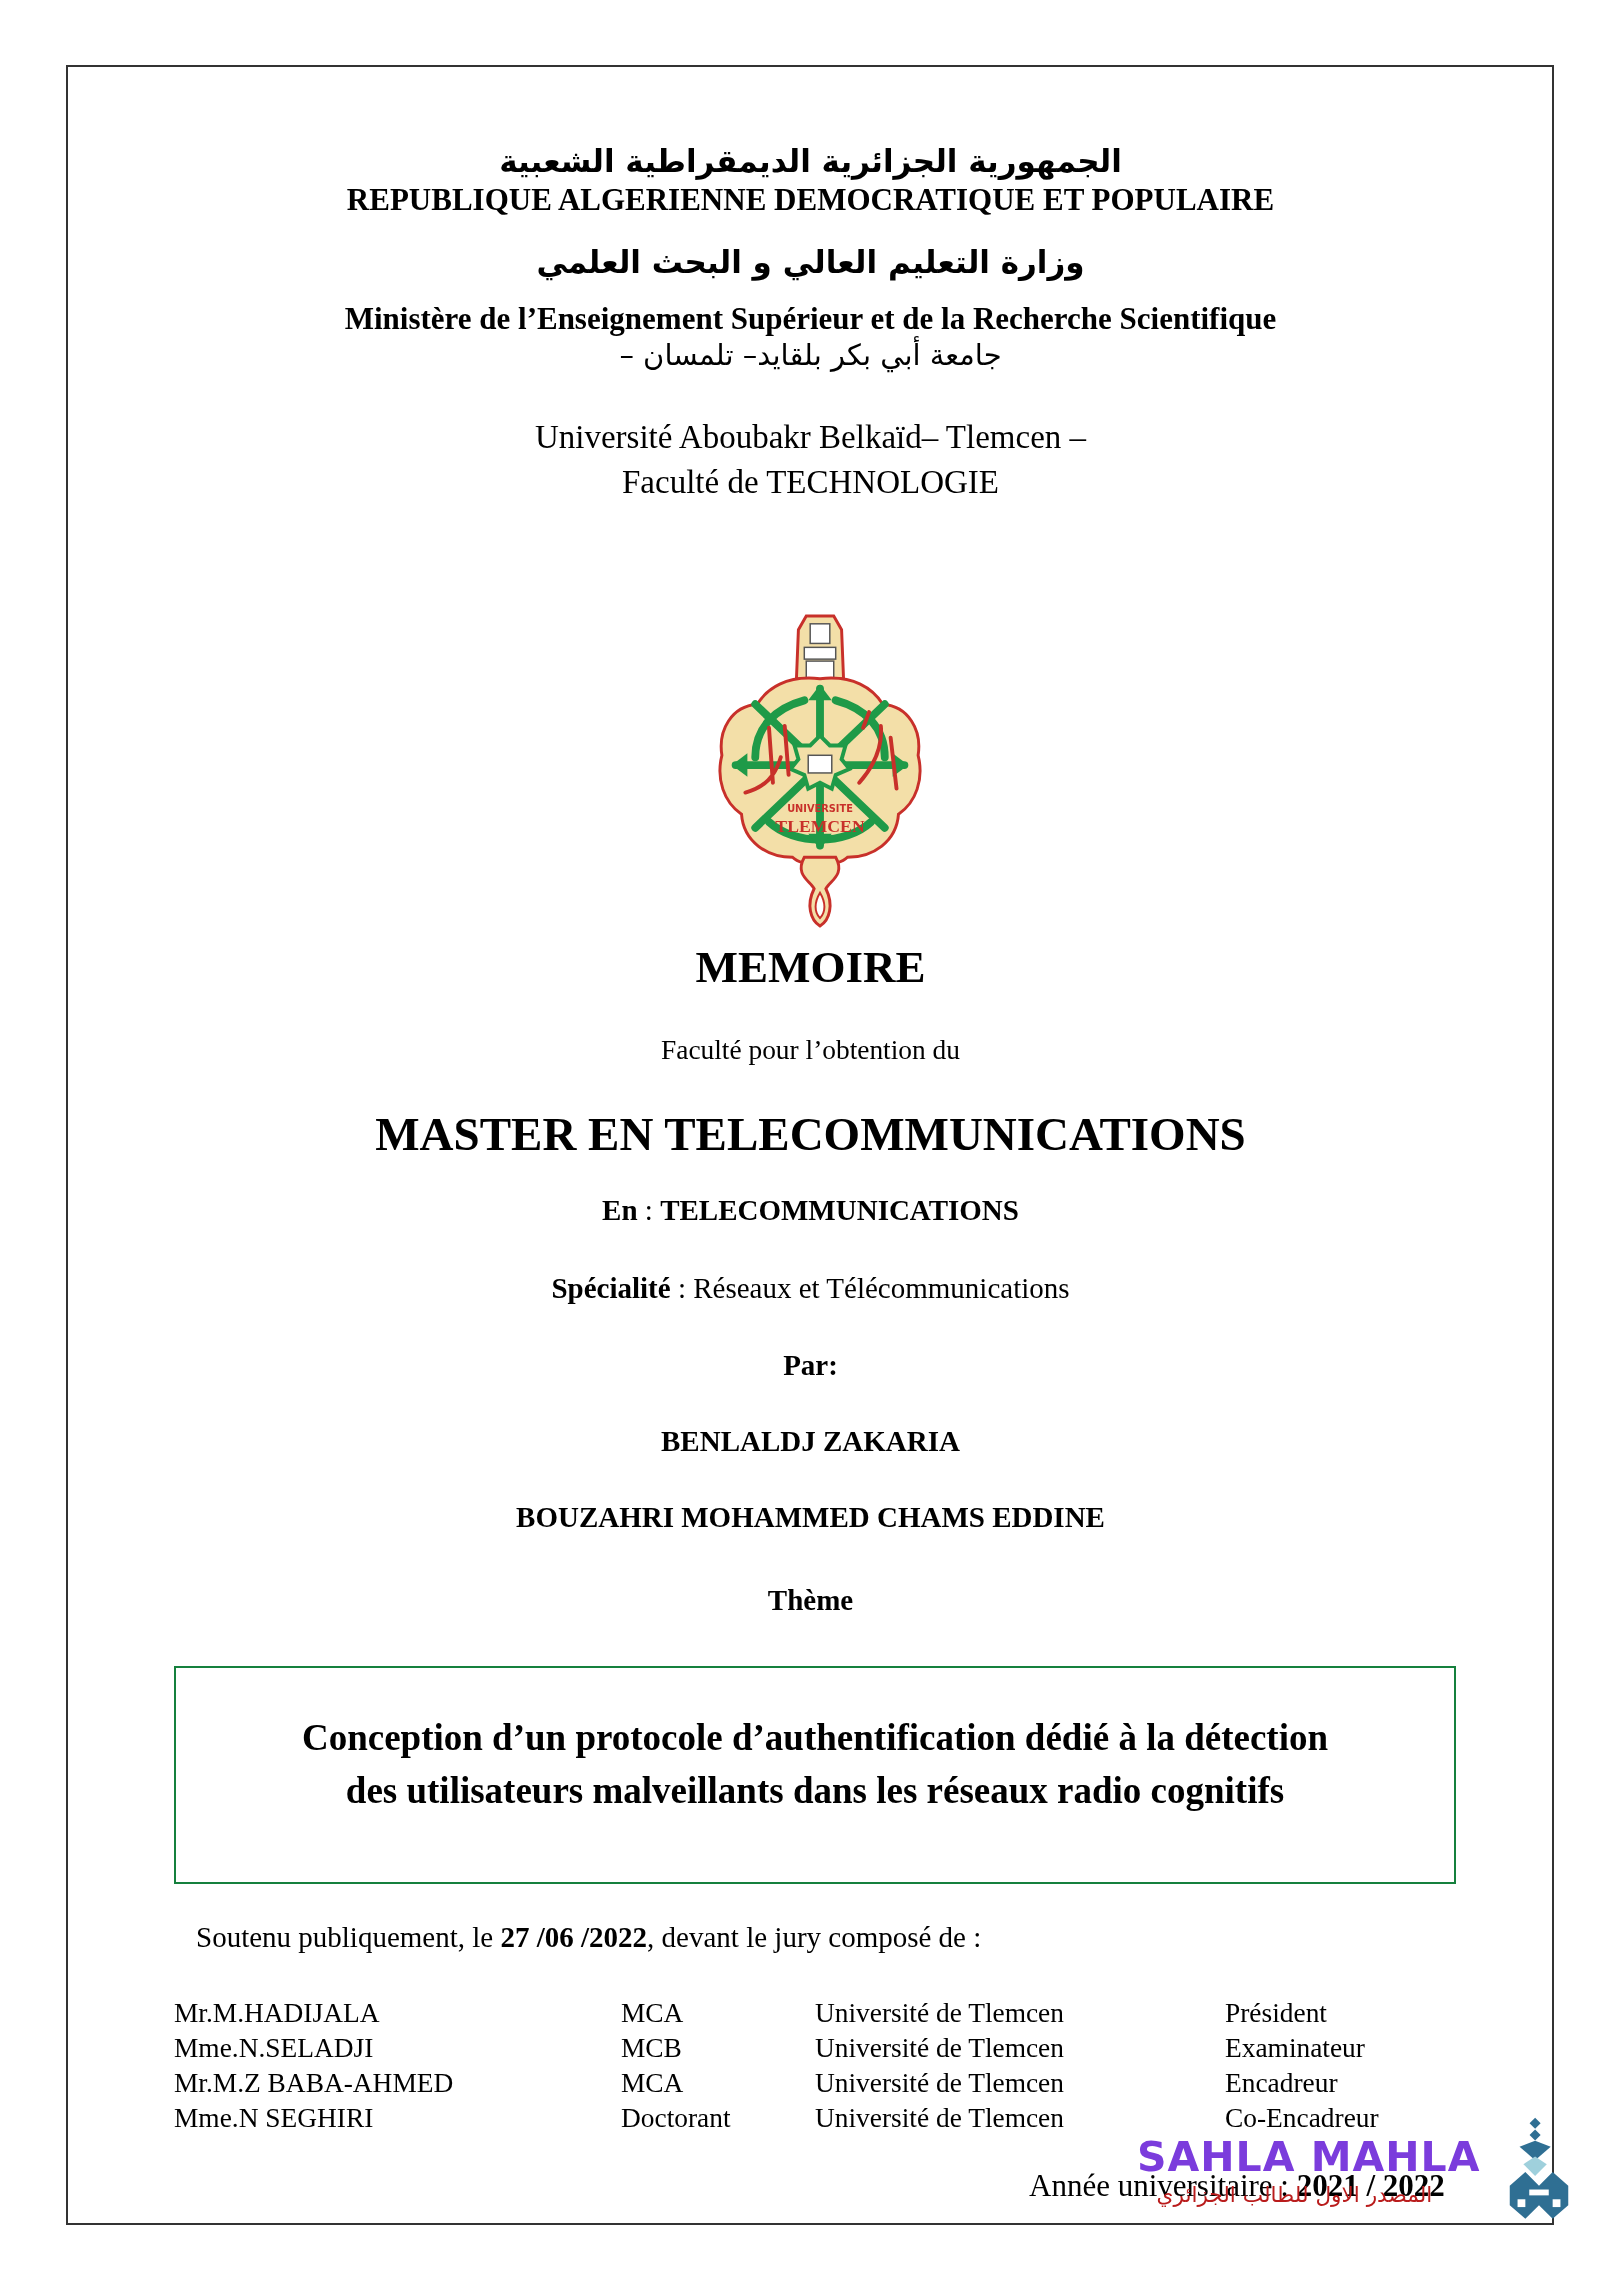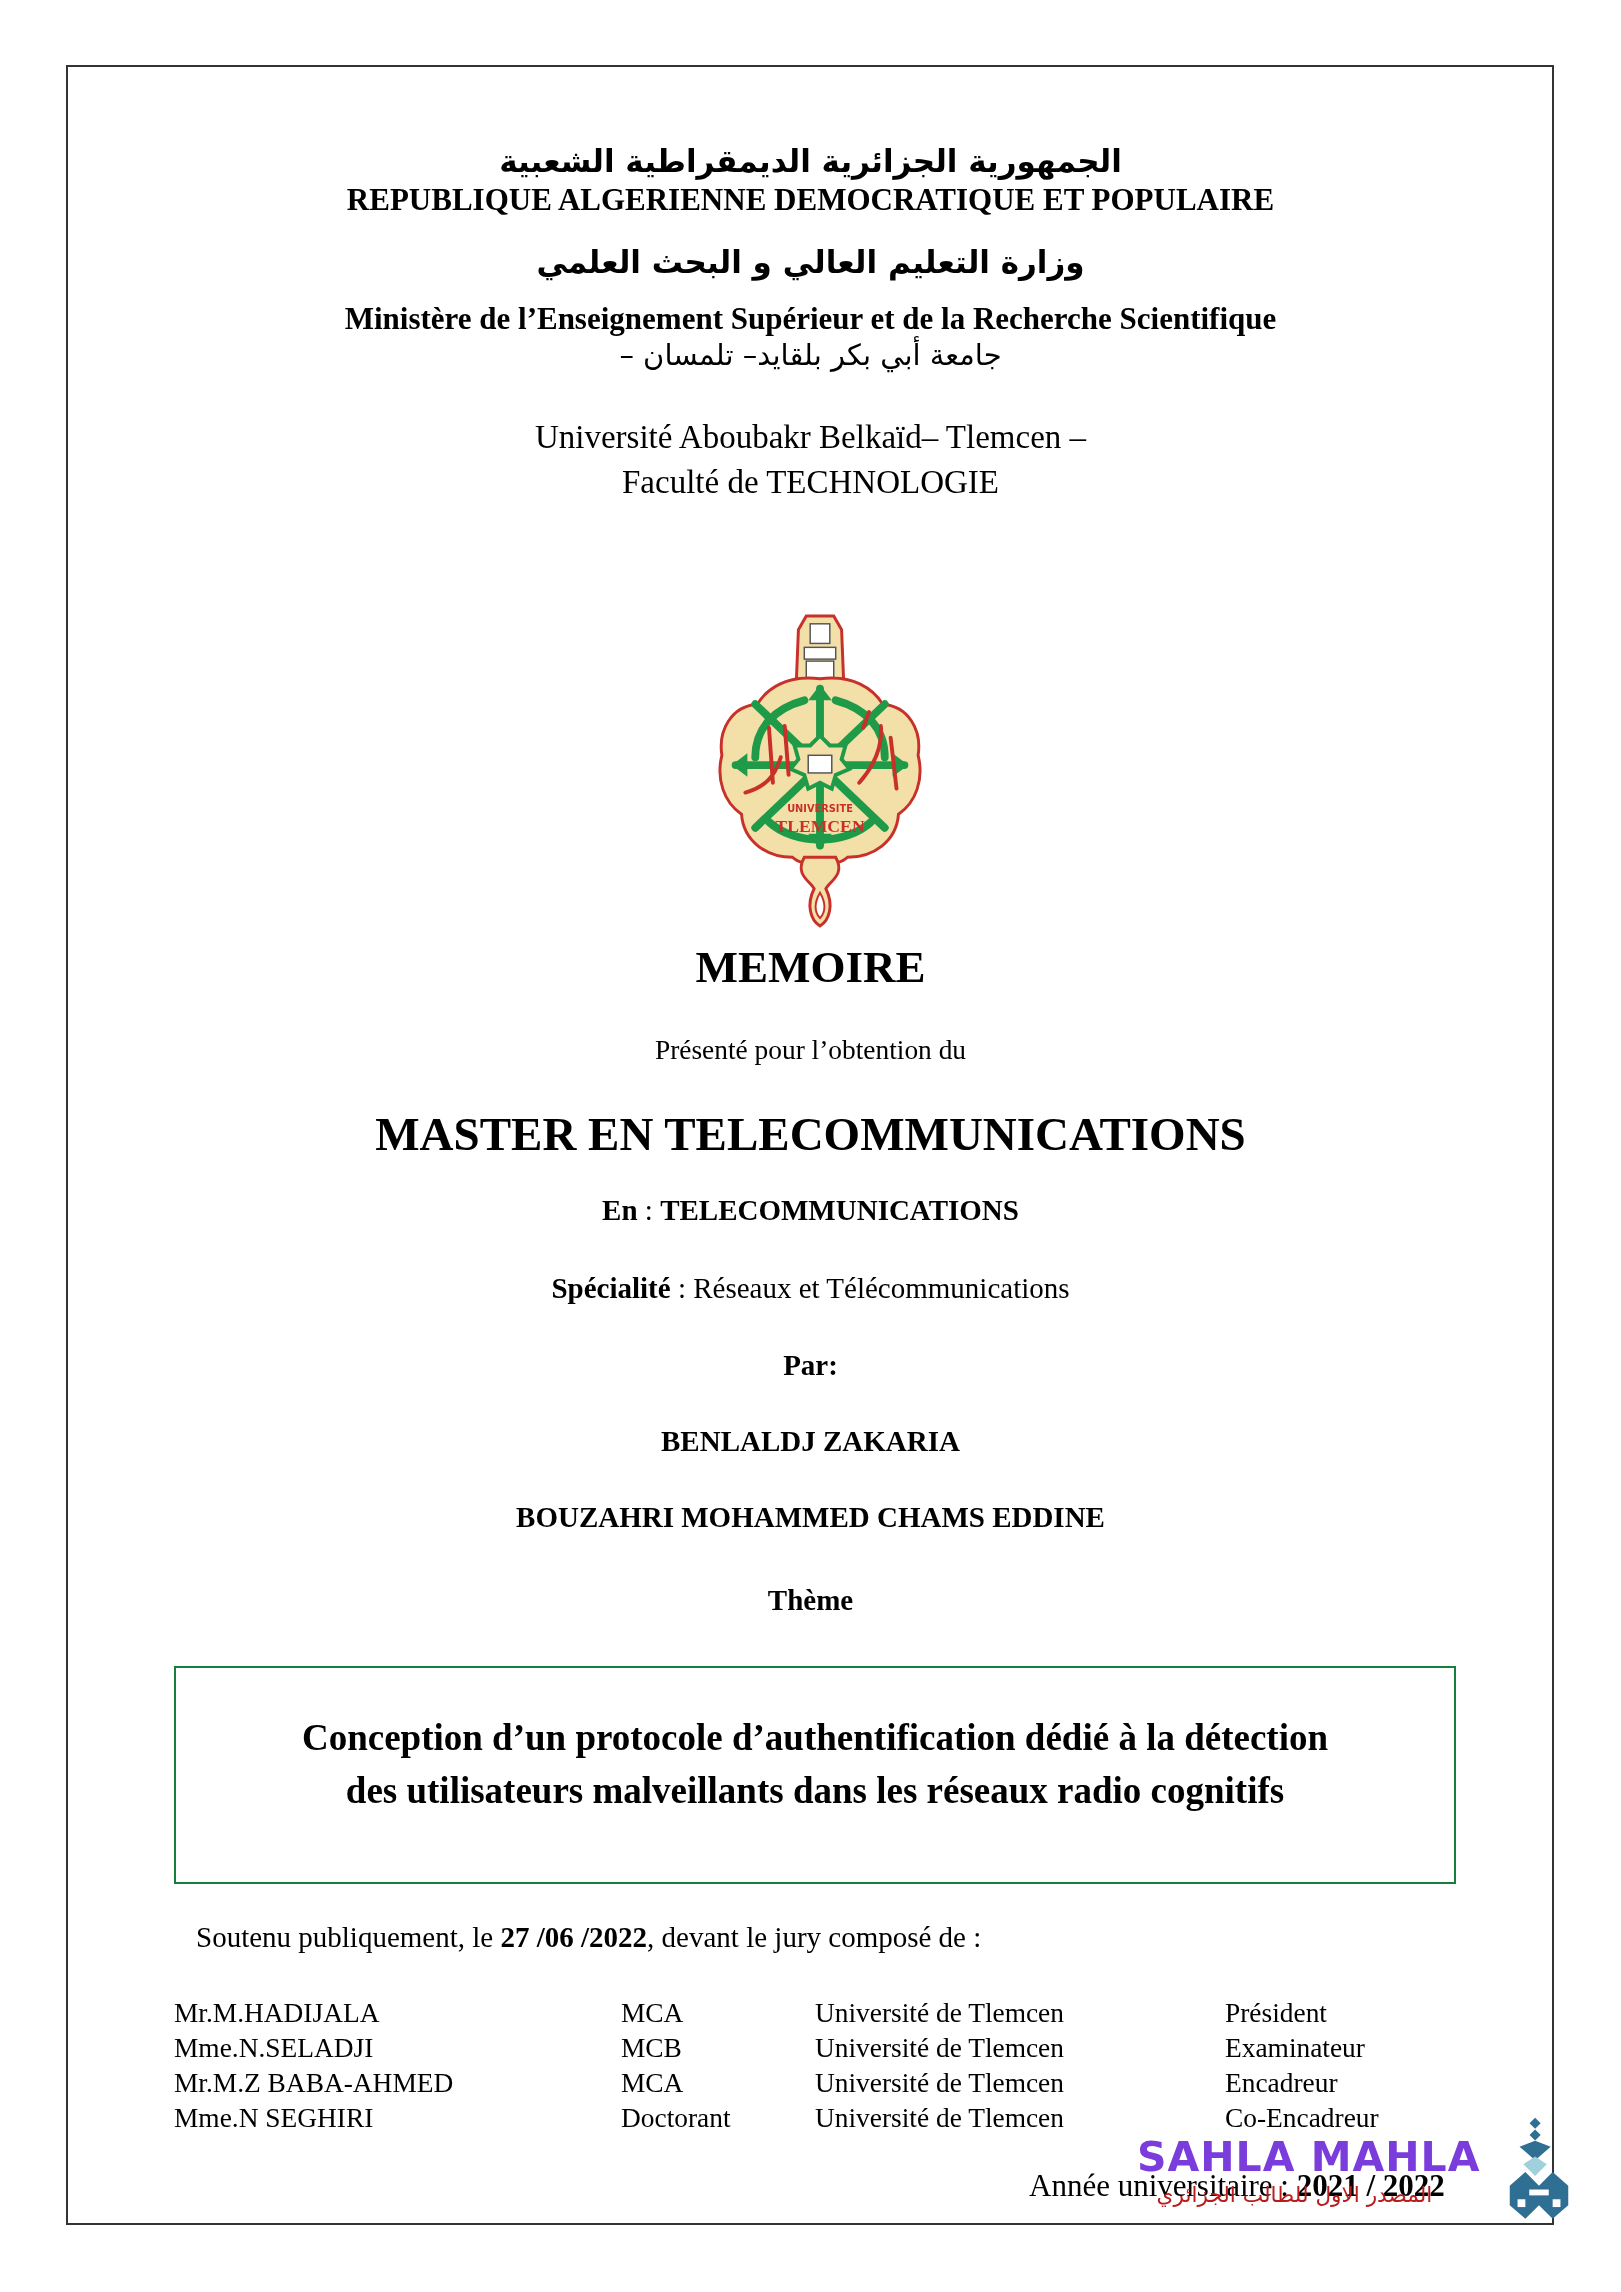--- a/index.html
+++ b/index.html
@@ -76,21 +76,21 @@
     <path d="M146 176 C160 160 170 140 168 118 M150 120 L156 104 M178 130 L184 182"></path>
   </g>
   <text x="106" y="206" text-anchor="middle" font-family="DejaVu Sans, sans-serif" font-size="10" fill="#c8302a" font-weight="bold">UNIVERSITE</text>
   <text x="106" y="226" text-anchor="middle" font-family="Liberation Serif, serif" font-size="18" fill="#c8302a" font-weight="bold">TLEMCEN</text>
 
   <path d="M90 252 C80 270 96 276 100 284 C92 300 96 316 106 322 C116 316 120 300 112 284 C116 276 132 270 122 252 Z" fill="#f3dfa8" stroke="#c8302a" stroke-width="3"></path>
   <path d="M106 288 C100 298 100 308 106 314 C112 308 112 298 106 288 Z" fill="#fff" stroke="#c8302a" stroke-width="2"></path>
 </svg>
 
 <div class="line b" style="top:945px;font-size:45px;">MEMOIRE</div>
-<div class="line" style="top:1037px;font-size:27.4px;">Présenté pour l’obtention du</div>
+<div class="line" style="top:1037px;font-size:27.4px;">Faculté pour l’obtention du</div>
 <div class="line b" style="top:1111px;font-size:47px;">MASTER EN TELECOMMUNICATIONS</div>
 
 <div class="line" style="top:1196px;font-size:29px;">
   <span class="b">En</span><span> : </span><span class="b">TELECOMMUNICATIONS</span>
 </div>
 
 <div class="line" style="top:1274px;font-size:29px;">
   <span class="b">Spécialité</span><span> : </span><span>Réseaux et Télécommunications</span>
 </div>
 

